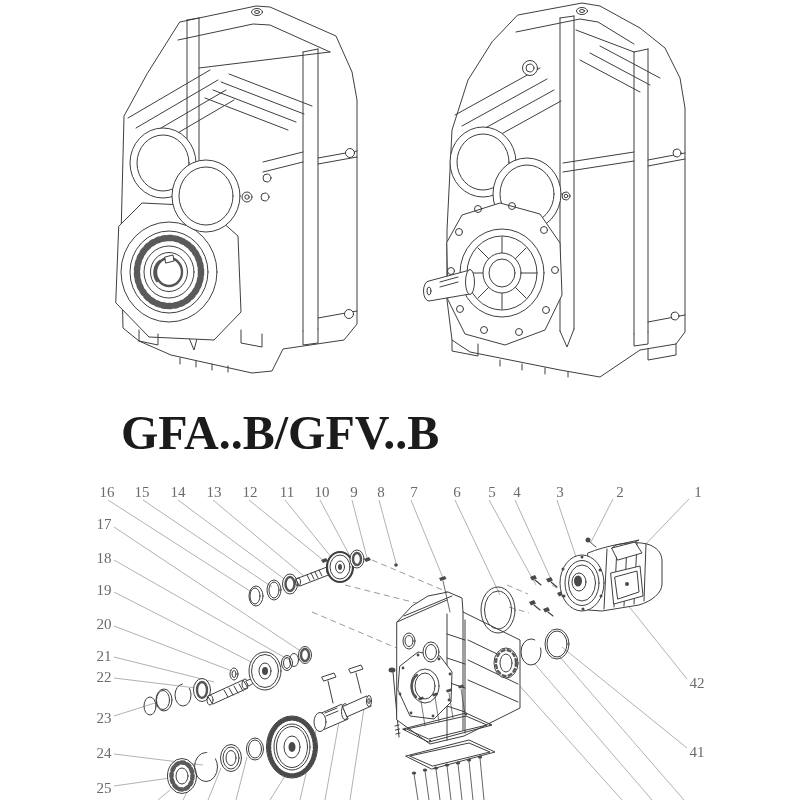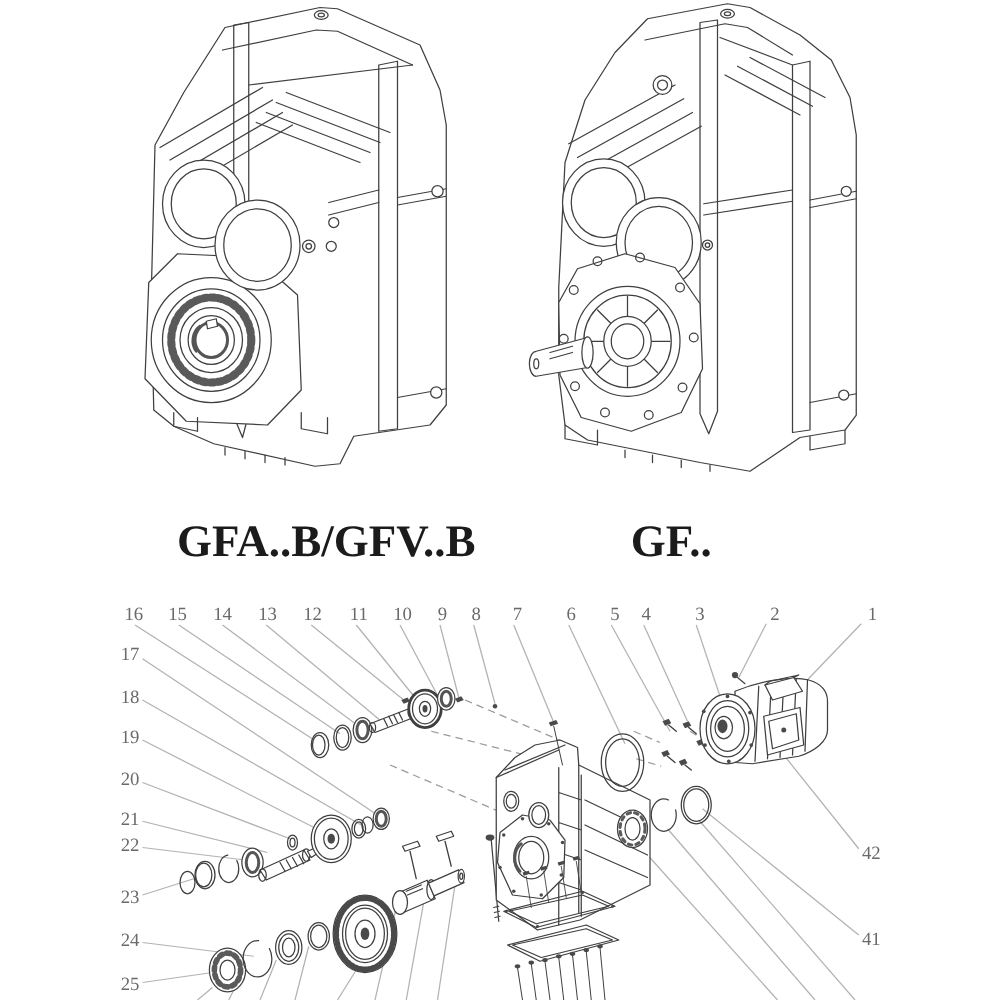--- a/index.html
+++ b/index.html
@@ -8,22 +8,22 @@
   .screen svg{position:absolute;left:0;top:0;}
   
   .ol{stroke:var(--dark,#3f3f3f);fill:none;stroke-width:1;stroke-linejoin:round;stroke-linecap:round;}
   .wf{fill:#ffffff;}
   .df{fill:#4a4a4a;stroke:none;}
   .thick{stroke-width:2.4;}
   .balls{stroke-dasharray:2.8,3.4;}
   .dash{stroke:#9b9b9b;stroke-dasharray:6,4;fill:none;stroke-width:1;}
   .leader{stroke:var(--light,#b2b2b2);stroke-width:1;fill:none;}
   .callout{font-family:"Liberation Serif","DejaVu Serif",serif;font-size:15px;fill:var(--ctext,#6a6a6a);}
-  .model-label{position:absolute;top:413px;height:40px;line-height:40px;text-align:center;
-    font-weight:bold;font-size:36px;color:var(--ltext,#1b1b1b);letter-spacing:0px;white-space:nowrap;}
+  .model-label{position:absolute;top:413px;height:40px;line-height:40px;
+    font-weight:bold;font-size:48px;color:var(--ltext,#1b1b1b);letter-spacing:0px;white-space:nowrap;}
   #lbl-left{left:121px;width:280px;}
   #lbl-right{left:487px;width:100px;}
 </style>
 </head>
 <body>
 
 <div class="screen">
 <svg id="art" width="800" height="800" viewBox="0 0 800 800">
 
   <g>
@@ -385,14 +385,13 @@
           <text x="104" y="718" class="callout" text-anchor="middle" dominant-baseline="central">23</text>
           <text x="104" y="753" class="callout" text-anchor="middle" dominant-baseline="central">24</text>
           <text x="104" y="788" class="callout" text-anchor="middle" dominant-baseline="central">25</text>
           <text x="697" y="752" class="callout" text-anchor="middle" dominant-baseline="central">41</text>
           <text x="697" y="683" class="callout" text-anchor="middle" dominant-baseline="central">42</text>
         </g>
   </g>
 </svg>
 
 <div class="model-label" id="lbl-left">GFA..B/GFV..B</div>
-<div class="model-label" id="lbl-right">GF..</div>
 </div>
 
 </body></html>

